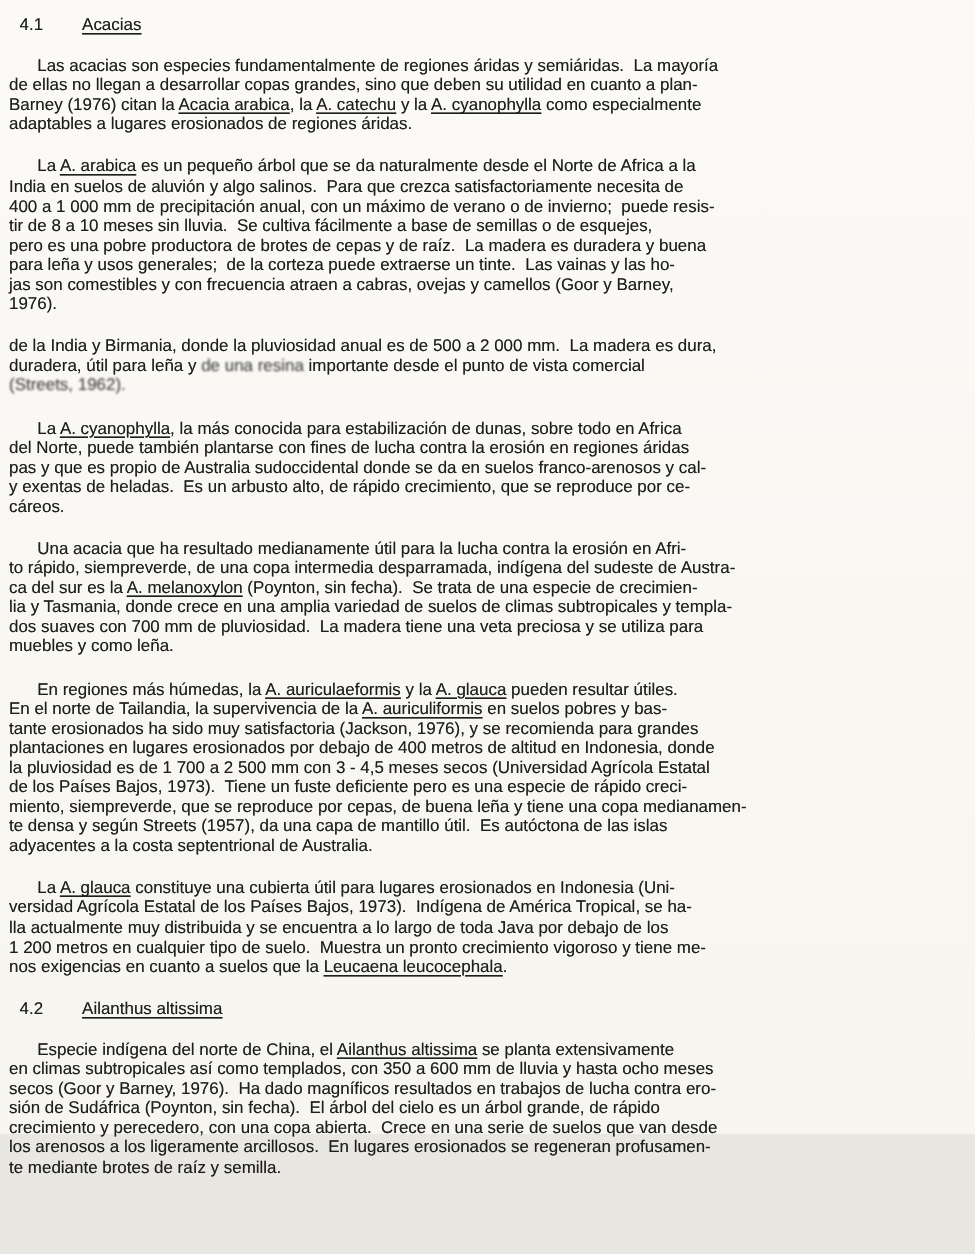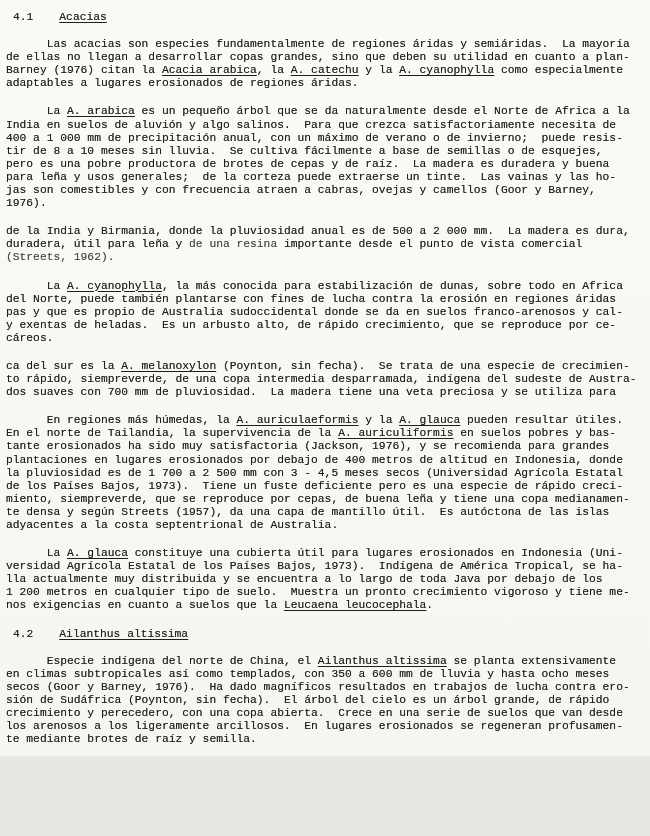--- a/index.html
+++ b/index.html
@@ -3,21 +3,21 @@
 <meta charset="utf-8">
 <style>
   html,body{margin:0;padding:0;}
   body{width:650px;height:836px;overflow:hidden;background:#e9e7e1;}
   .page{
     position:relative;
     width:650px;height:756px;
     background:linear-gradient(180deg,#fbfaf6 0%,#f8f7f2 60%,#f6f5ef 100%);
     box-sizing:border-box;
     padding:11px 4px 0 6px;
-    font-family:Liberation Mono, monospace;
+    font-family:Liberation Sans, sans-serif;
     font-size:11.3px;
     line-height:13.1px;
     color:#1e1e1e;
     text-shadow:0 0 .4px rgba(20,20,20,.55);
   }
   .heading{margin:0 0 14px 0;white-space:pre;padding-left:7px;}
   .hnum{margin-right:26px;}
   .u{text-decoration:underline;text-underline-offset:2px;text-decoration-thickness:1px;}
   .para{margin:0 12px 15px 0;}
   .ln{white-space:pre;}
@@ -51,23 +51,26 @@
         <div class="ln"><span class="sm">(Streets, 1962).</span></div>
       </div>
       <div class="para">
         <div class="ln"><span>      La </span><span class="u">A. cyanophylla</span><span>, la más conocida para estabilización de dunas, sobre todo en Africa</span></div>
         <div class="ln"><span>del Norte, puede también plantarse con fines de lucha contra la erosión en regiones áridas</span></div>
         <div class="ln"><span>pas y que es propio de Australia sudoccidental donde se da en suelos franco-arenosos y cal-</span></div>
         <div class="ln"><span>y exentas de heladas.  Es un arbusto alto, de rápido crecimiento, que se reproduce por ce-</span></div>
         <div class="ln"><span>cáreos.</span></div>
       </div>
       <div class="para">
+        <div class="ln"><span>      Una acacia que ha resultado medianamente útil para la lucha contra la erosión en Afri-</span></div>
+        <div class="ln"><span>to rápido, siempreverde, de una copa intermedia desparramada, indígena del sudeste de Austra-</span></div>
         <div class="ln"><span>ca del sur es la </span><span class="u">A. melanoxylon</span><span> (Poynton, sin fecha).  Se trata de una especie de crecimien-</span></div>
-        <div class="ln"><span>to rápido, siempreverde, de una copa intermedia desparramada, indígena del sudeste de Austra-</span></div>
+        <div class="ln"><span>lia y Tasmania, donde crece en una amplia variedad de suelos de climas subtropicales y templa-</span></div>
         <div class="ln"><span>dos suaves con 700 mm de pluviosidad.  La madera tiene una veta preciosa y se utiliza para</span></div>
+        <div class="ln"><span>muebles y como leña.</span></div>
       </div>
       <div class="para">
         <div class="ln"><span>      En regiones más húmedas, la </span><span class="u">A. auriculaeformis</span><span> y la </span><span class="u">A. glauca</span><span> pueden resultar útiles.</span></div>
         <div class="ln"><span>En el norte de Tailandia, la supervivencia de la </span><span class="u">A. auriculiformis</span><span> en suelos pobres y bas-</span></div>
         <div class="ln"><span>tante erosionados ha sido muy satisfactoria (Jackson, 1976), y se recomienda para grandes</span></div>
         <div class="ln"><span>plantaciones en lugares erosionados por debajo de 400 metros de altitud en Indonesia, donde</span></div>
         <div class="ln"><span>la pluviosidad es de 1 700 a 2 500 mm con 3 - 4,5 meses secos (Universidad Agrícola Estatal</span></div>
         <div class="ln"><span>de los Países Bajos, 1973).  Tiene un fuste deficiente pero es una especie de rápido creci-</span></div>
         <div class="ln"><span>miento, siempreverde, que se reproduce por cepas, de buena leña y tiene una copa medianamen-</span></div>
         <div class="ln"><span>te densa y según Streets (1957), da una capa de mantillo útil.  Es autóctona de las islas</span></div>

